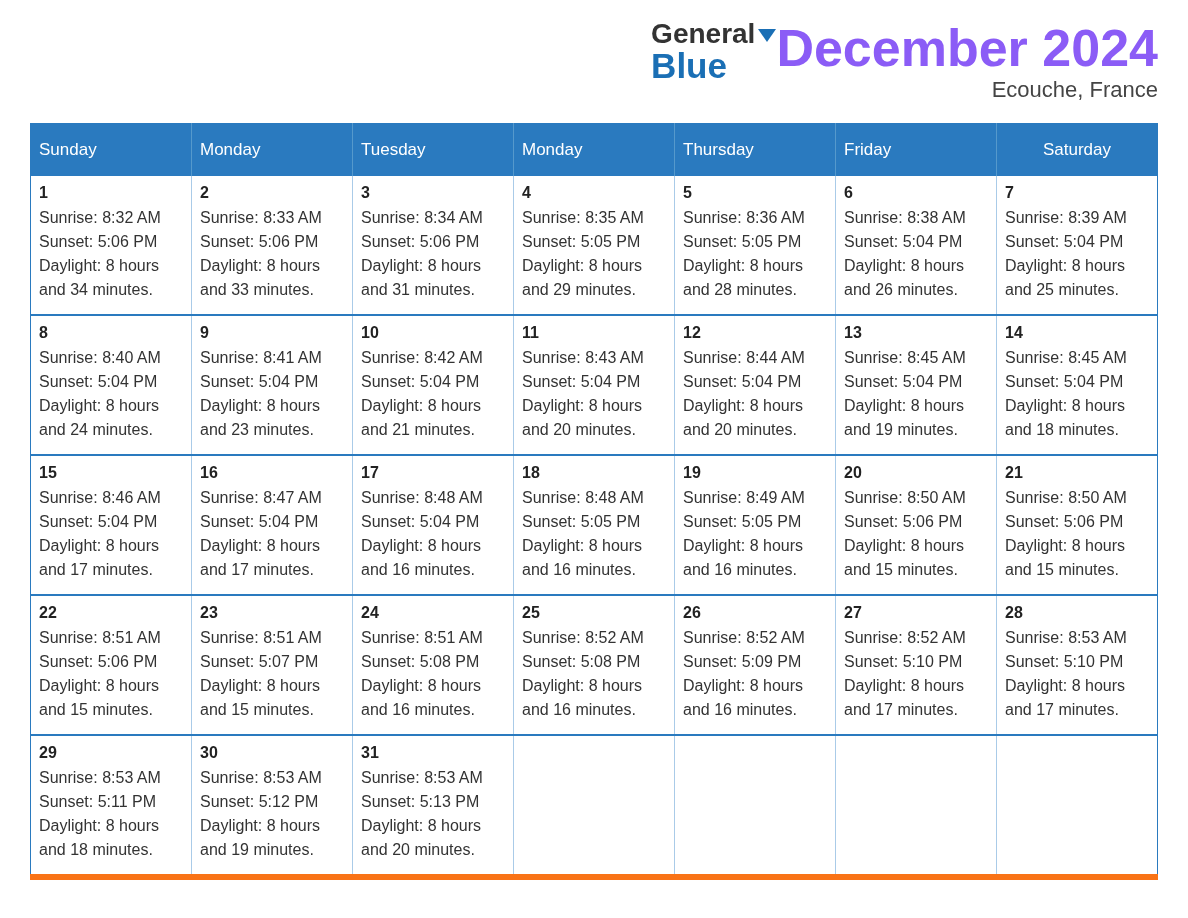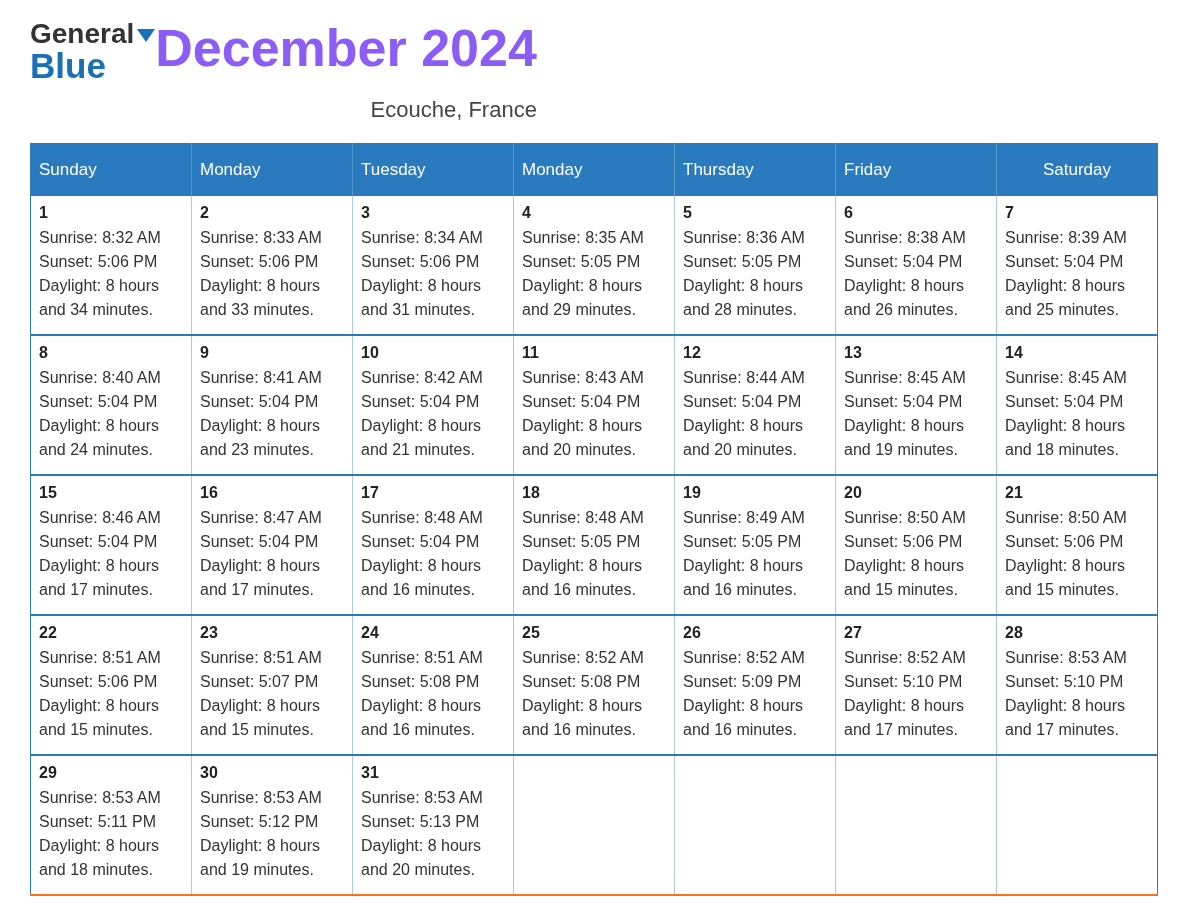--- a/index.html
+++ b/index.html
@@ -5,21 +5,21 @@
     * { box-sizing: border-box; margin: 0; padding: 0; }
     body {
       font-family: Arial, sans-serif;
       background: #ffffff;
       padding: 20px 30px;
       width: 1188px;
       min-height: 918px;
     }
     .header {
       display: flex;
-      justify-content: flex-start;
+      justify-content: flex-end;
       align-items: flex-start;
       margin-bottom: 20px;
     }
     .logo {
       display: flex;
       flex-direction: column;
       align-items: flex-start;
     }
     .logo-text {
       font-size: 28px;
@@ -38,21 +38,21 @@
     }
     .month-title {
       font-size: 52px;
       font-weight: bold;
       color: #8b5cf6;
       line-height: 1.1;
     }
     .location-title {
       font-size: 22px;
       color: #444;
-      margin-top: 20px;
+      margin-top: 0;
     }
     .calendar-table {
       width: 100%;
       border-collapse: collapse;
       border: 1px solid #2a7abf;
     }
     .calendar-table th {
       background-color: #2a7abf;
       color: white;
       font-size: 17px;
@@ -66,21 +66,21 @@
       vertical-align: top;
       padding: 8px 8px 12px 8px;
       border-right: 1px solid #aacbe8;
       border-bottom: 2px solid #2a7abf;
       font-size: 13px;
       color: #333;
       width: 14.28%;
       min-height: 90px;
     }
     .calendar-table td:last-child { border-right: none; }
-    .calendar-table tr:last-child td { border-bottom: 2px solid #f97316; }
+    .calendar-table tr:last-child td { border-bottom: 6px solid #f97316; }
     .day-number {
       font-size: 16px;
       font-weight: bold;
       color: #222;
       display: block;
       margin-bottom: 4px;
     }
     .day-info {
       font-size: 16px;
       line-height: 1.5;

